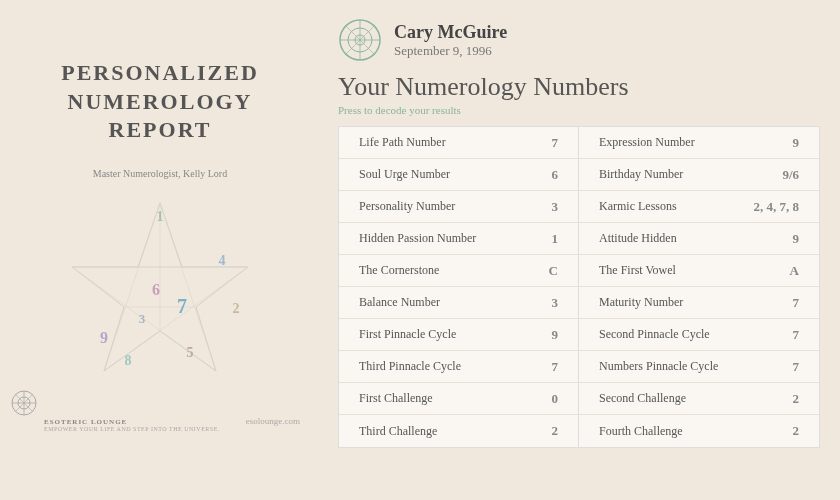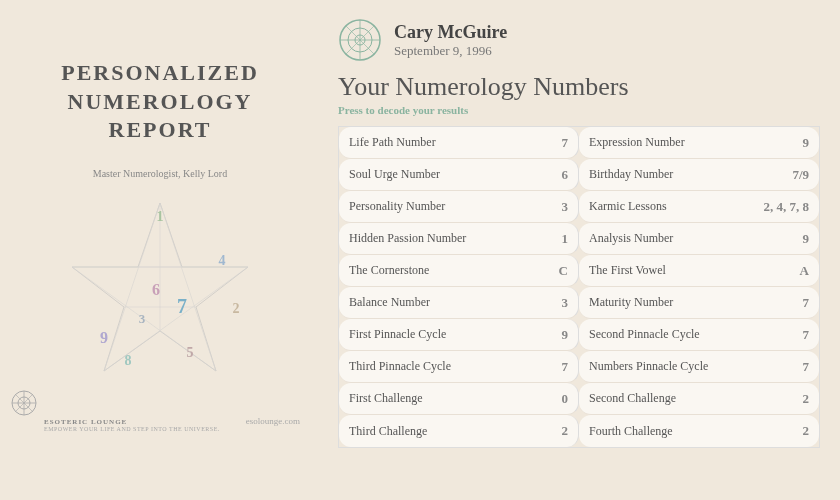--- a/index.html
+++ b/index.html
@@ -142,40 +142,38 @@
       color: #555;
       font-family: Georgia, serif;
       margin-bottom: 2px;
     }
 
     .section-subtitle {
       font-size: 11px;
       color: #8ab4a0;
       margin-bottom: 10px;
       font-family: Georgia, serif;
-      font-weight: bold;
     }
 
     
     .numbers-grid {
       display: grid;
       grid-template-columns: 1fr 1fr;
       gap: 0;
       border: 1px solid #ddd;
     }
 
     .num-row {
       display: flex;
       justify-content: space-between;
       align-items: center;
-      padding: 5px 10px;
+      padding: 5px 20px;
       border-bottom: 1px solid #e8e0d5;
       background: #faf7f2;
       min-height: 32px;
-      border-radius: 12px;
     }
 
     .num-row:nth-child(odd) {
       border-right: 1px solid #ddd;
     }
 
     .num-row:last-child, .num-row:nth-last-child(2) {
       border-bottom: none;
     }
 
@@ -282,36 +280,36 @@
       <div class="num-row">
         <span class="num-label">Expression Number</span>
         <span class="num-value">9</span>
       </div>
       <div class="num-row">
         <span class="num-label">Soul Urge Number</span>
         <span class="num-value">6</span>
       </div>
       <div class="num-row">
         <span class="num-label">Birthday Number</span>
-        <span class="num-value">7/9</span>
+        <span class="num-value">9/6</span>
       </div>
       <div class="num-row">
         <span class="num-label">Personality Number</span>
         <span class="num-value">3</span>
       </div>
       <div class="num-row">
         <span class="num-label">Karmic Lessons</span>
         <span class="num-value">2, 4, 7, 8</span>
       </div>
       <div class="num-row">
         <span class="num-label">Hidden Passion Number</span>
         <span class="num-value">1</span>
       </div>
       <div class="num-row">
-        <span class="num-label">Analysis Number</span>
+        <span class="num-label">Attitude Hidden</span>
         <span class="num-value">9</span>
       </div>
       <div class="num-row">
         <span class="num-label">The Cornerstone</span>
         <span class="num-value">C</span>
       </div>
       <div class="num-row">
         <span class="num-label">The First Vowel</span>
         <span class="num-value">A</span>
       </div>

